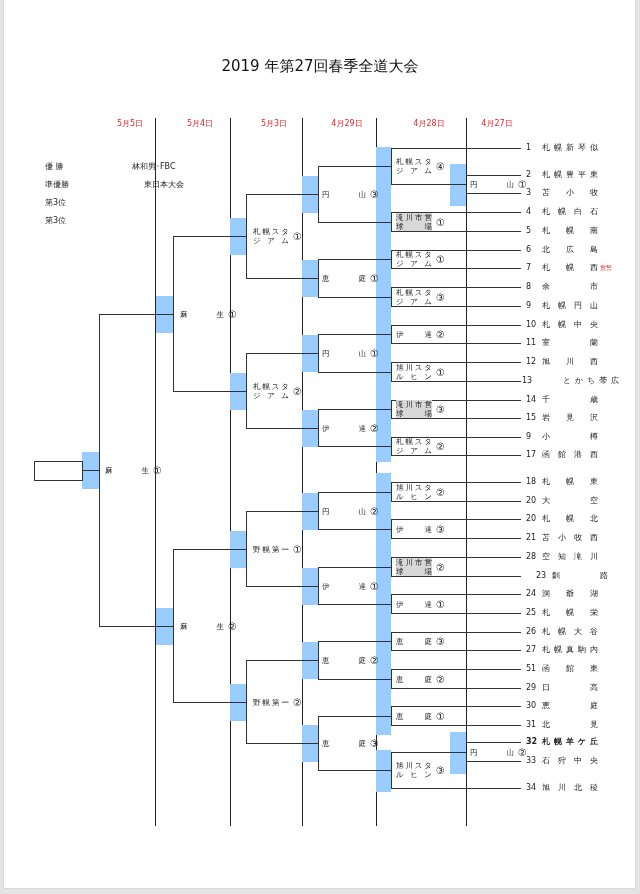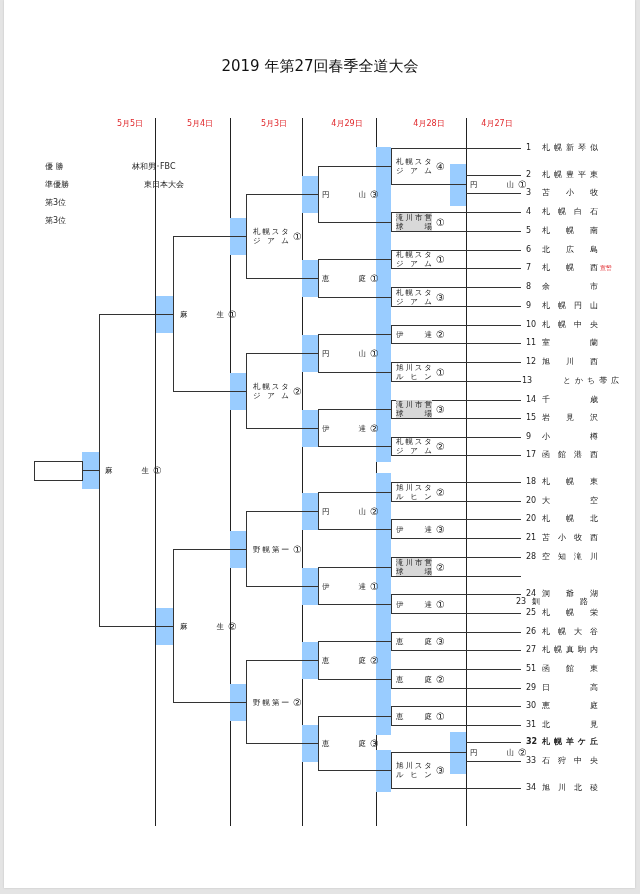--- a/index.html
+++ b/index.html
@@ -232,21 +232,21 @@
     </div>
     <div class="abs team" style="left: 526px; top: 552px;">
       <span class="num">28</span>
       <span class="name">
         <span>空</span>
         <span>知</span>
         <span>滝</span>
         <span>川</span>
       </span>
     </div>
-    <div class="abs team" style="left: 516px; top: 571px; margin-top: 26px;">
+    <div class="abs team" style="left: 536px; top: 571px;">
       <span class="num">23</span>
       <span class="name">
         <span>釧</span>
         <span>路</span>
       </span>
     </div>
     <div class="abs team" style="left: 526px; top: 589px;">
       <span class="num">24</span>
       <span class="name">
         <span>洞</span>

